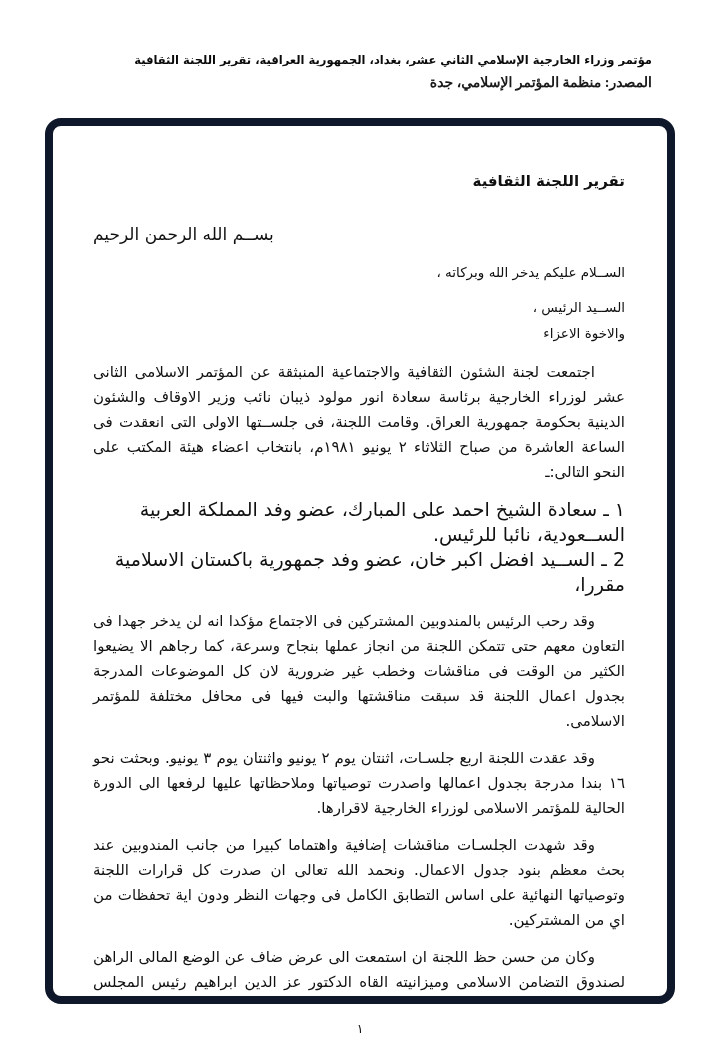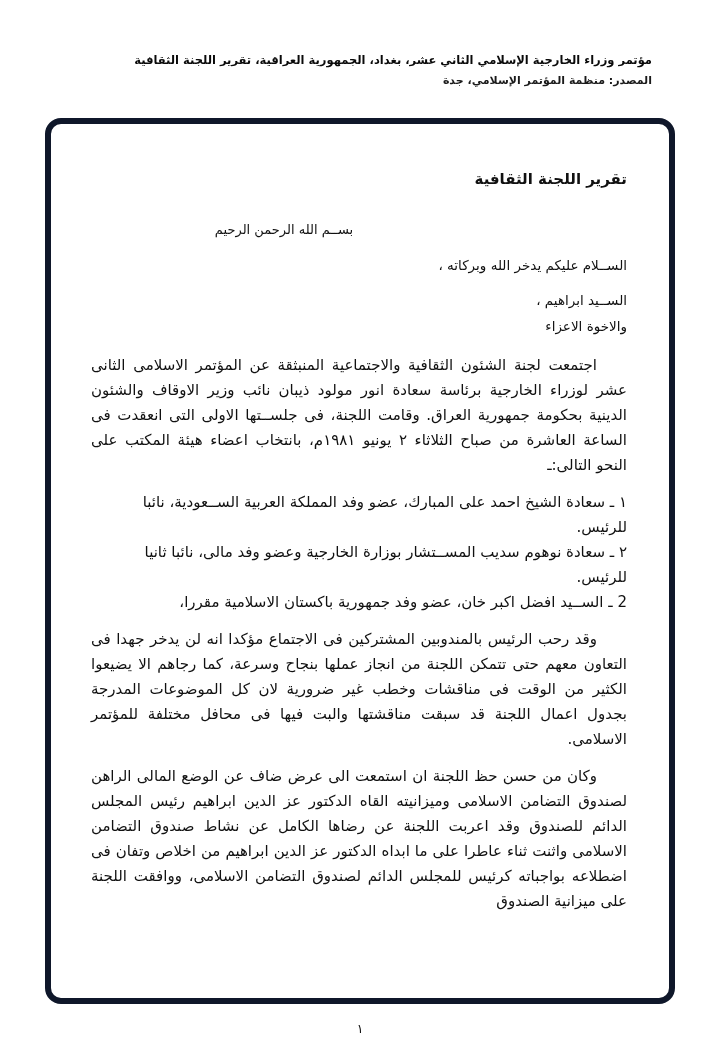--- a/index.html
+++ b/index.html
@@ -28,70 +28,71 @@
     left: 40px;
     text-align: right;
   }
   .header-title {
     font-size: 11.5px;
     font-weight: bold;
     color: #0a0a0a;
     line-height: 1.5;
   }
   .header-source {
-    font-size: 11px;
+    font-size: 14px;
     font-weight: bold;
     color: #1a1a1a;
     margin-top: 5px;
+    font-family: Liberation Serif, serif;
   }
 
   
   .frame {
     position: absolute;
     top: 118px;
     right: 45px;
     width: 630px;
     height: 886px;
-    border: 6px solid #0f172a;
+    border: 8px solid #0f172a;
     border-radius: 16px;
     background: #ffffff;
     padding: 42px 42px 0 40px;
     overflow: hidden;
   }
 
   .doc-title {
     font-size: 15px;
     font-weight: bold;
     margin: 4px 0 34px 0;
     text-align: right;
   }
   .basmala {
-    font-size: 13px;
+    font-size: 17px;
     margin: 0 150px 16px 0;
-    text-align: center;
+    text-align: left;
   }
   .line {
     font-size: 13.5px;
     line-height: 25px;
     text-align: right;
   }
   .greeting { margin-bottom: 10px; }
   .salutation { margin-bottom: 1px; }
   .salutations { margin-bottom: 14px; }
 
   .para {
     font-size: 15px;
     line-height: 25px;
     text-align: justify;
     text-indent: 30px;
     margin-bottom: 12px;
   }
   .officers { margin-bottom: 12px; }
   .officer {
-    font-size: 15px;
+    font-size: 19px;
     line-height: 25px;
     text-align: right;
   }
 
   .page-number {
     position: absolute;
     bottom: 10px;
     left: 0;
     right: 0;
     text-align: center;
@@ -110,31 +111,32 @@
   </div>
 
   <div class="frame">
     <h1 class="doc-title">تقرير اللجنة الثقافية</h1>
 
     <p class="basmala">بســم الله الرحمن الرحيم</p>
 
     <p class="line greeting">الســلام عليكم يدخر الله وبركاته ،</p>
 
     <div class="salutations">
-      <p class="line salutation">الســيد ابراهيم ،</p>
+      <p class="line salutation">الســيد الرئيس ،</p>
       <p class="line salutation">والاخوة الاعزاء</p>
     </div>
 
     <p class="para">اجتمعت لجنة الشئون الثقافية والاجتماعية المنبثقة عن المؤتمر الاسلامى الثانى عشر لوزراء الخارجية برئاسة سعادة انور مولود ذيبان نائب وزير الاوقاف والشئون الدينية بحكومة جمهورية العراق. وقامت اللجنة، فى جلســتها الاولى التى انعقدت فى الساعة العاشرة من صباح الثلاثاء ٢ يونيو ١٩٨١م، بانتخاب اعضاء هيئة المكتب على النحو التالى:ـ</p>
 
     <div class="officers">
       <p class="officer">١ ـ سعادة الشيخ احمد على المبارك، عضو وفد المملكة العربية الســعودية، نائبا للرئيس.</p>
-      <p class="officer">٢ ـ سعادة نوهوم سديب المســتشار بوزارة الخارجية وعضو وفد مالى، نائبا ثانيا للرئيس.</p>
       <p class="officer">2 ـ الســيد افضل اكبر خان، عضو وفد جمهورية باكستان الاسلامية مقررا،</p>
     </div>
 
     <p class="para">وقد رحب الرئيس بالمندوبين المشتركين فى الاجتماع مؤكدا انه لن يدخر جهدا فى التعاون معهم حتى تتمكن اللجنة من انجاز عملها بنجاح وسرعة، كما رجاهم الا يضيعوا الكثير من الوقت فى مناقشات وخطب غير ضرورية لان كل الموضوعات المدرجة بجدول اعمال اللجنة قد سبقت مناقشتها والبت فيها فى محافل مختلفة للمؤتمر الاسلامى.</p>
+    <p class="para">وقد عقدت اللجنة اربع جلسـات، اثنتان يوم ٢ يونيو واثنتان يوم ٣ يونيو. وبحثت نحو ١٦ بندا مدرجة بجدول اعمالها واصدرت توصياتها وملاحظاتها عليها لرفعها الى الدورة الحالية للمؤتمر الاسلامى لوزراء الخارجية لاقرارها.</p>
+    <p class="para">وقد شهدت الجلسـات مناقشات إضافية واهتماما كبيرا من جانب المندوبين عند بحث معظم بنود جدول الاعمال. ونحمد الله تعالى ان صدرت كل قرارات اللجنة وتوصياتها النهائية على اساس التطابق الكامل فى وجهات النظر ودون اية تحفظات من اي من المشتركين.</p>
     <p class="para">وكان من حسن حظ اللجنة ان استمعت الى عرض ضاف عن الوضع المالى الراهن لصندوق التضامن الاسلامى وميزانيته القاه الدكتور عز الدين ابراهيم رئيس المجلس الدائم للصندوق وقد اعربت اللجنة عن رضاها الكامل عن نشاط صندوق التضامن الاسلامى واثنت ثناء عاطرا على ما ابداه الدكتور عز الدين ابراهيم من اخلاص وتفان فى اضطلاعه بواجباته كرئيس للمجلس الدائم لصندوق التضامن الاسلامى، ووافقت اللجنة على ميزانية الصندوق</p>
   </div>
 
   <div class="page-number">١</div>
 
 </div>
 
 </body></html>

